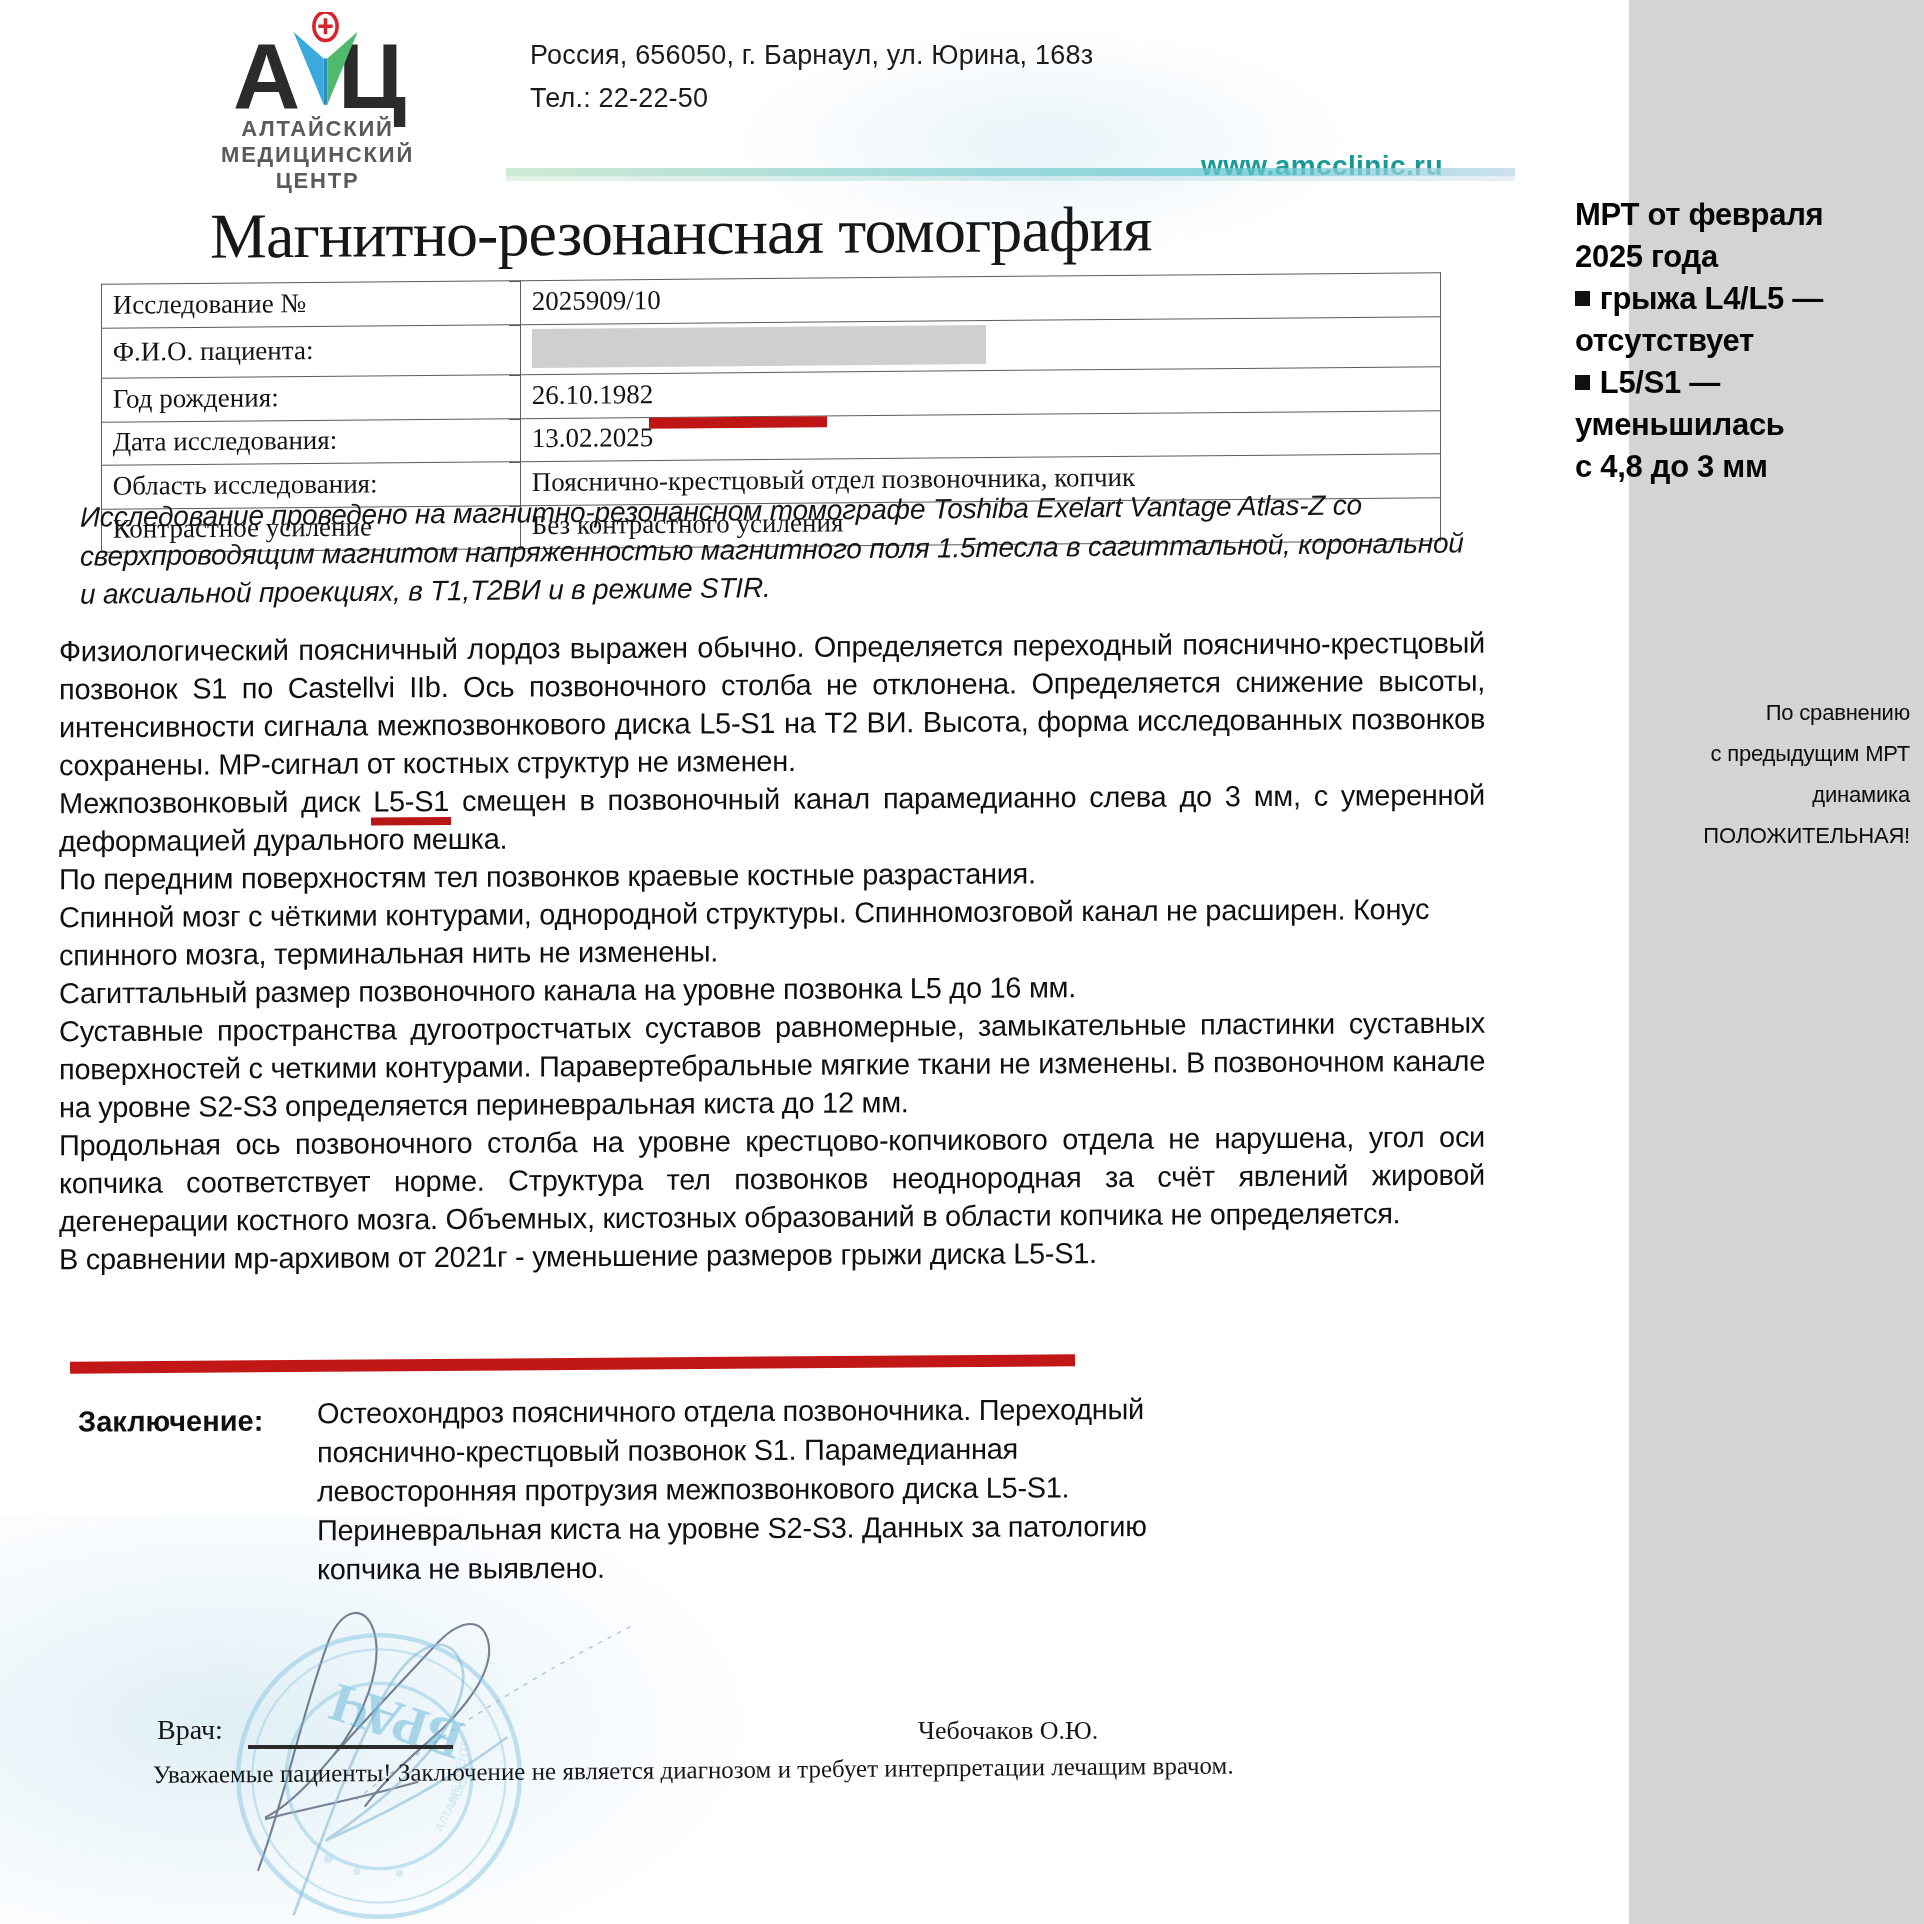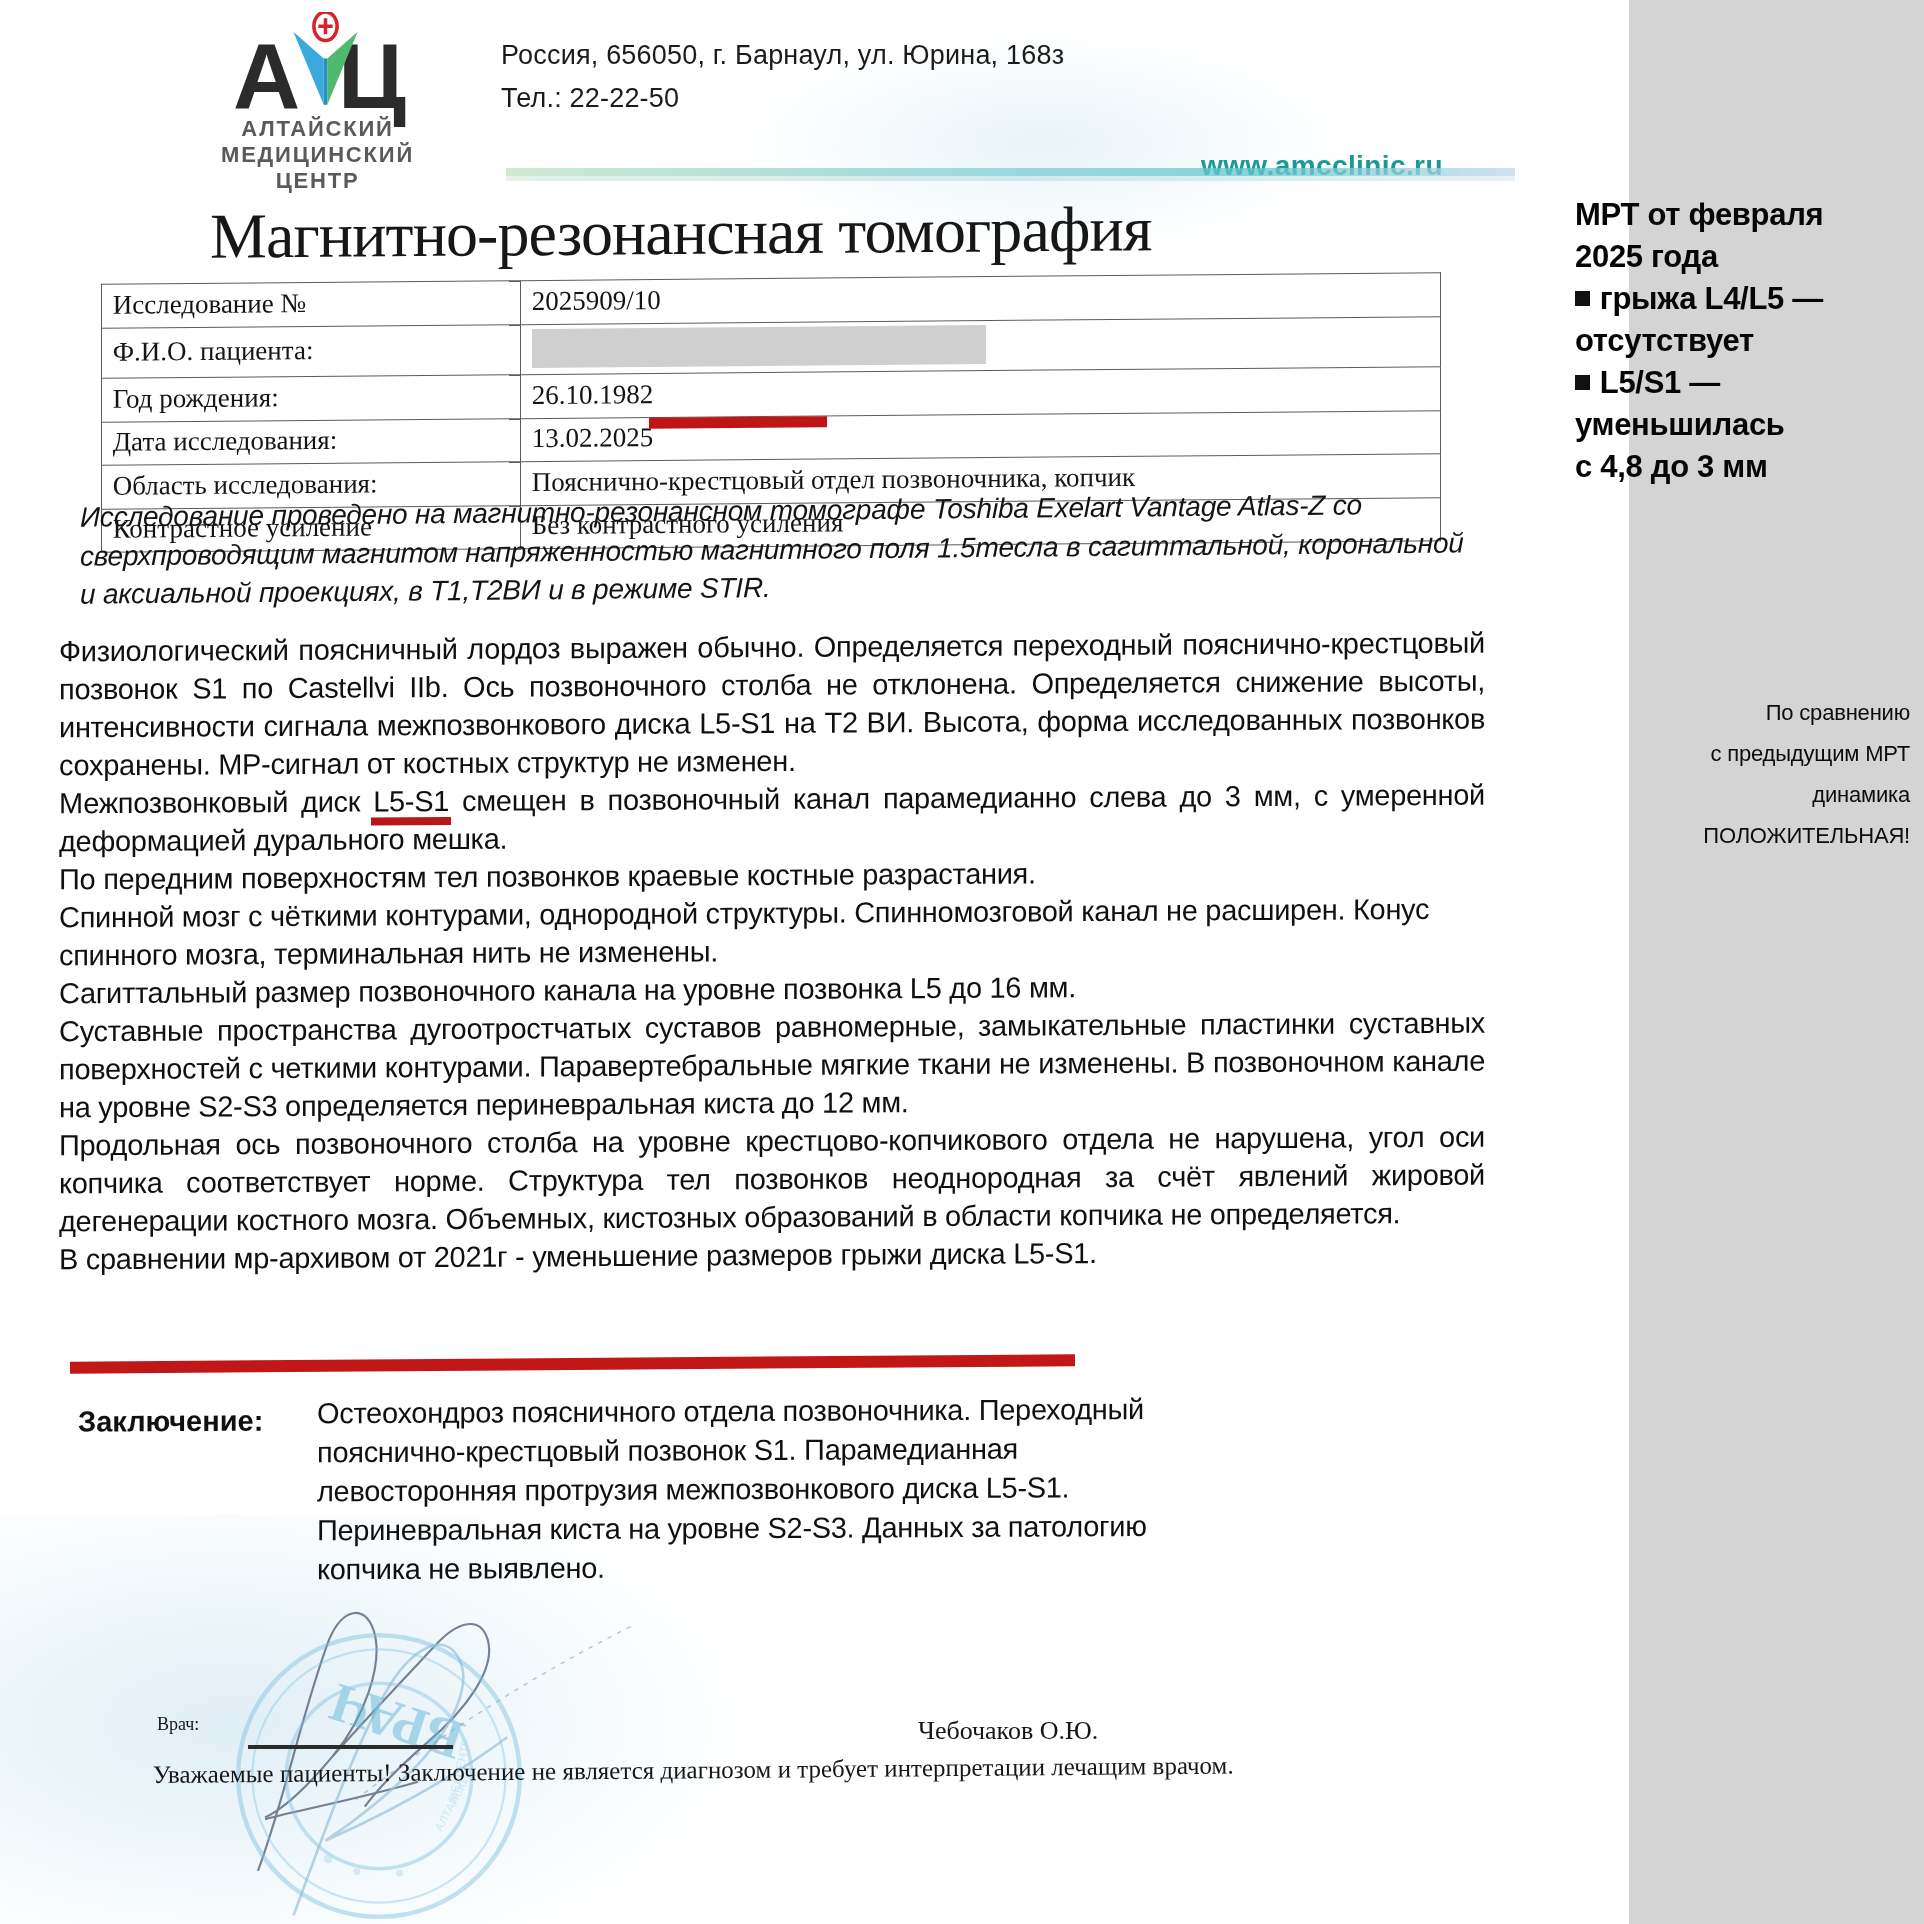--- a/index.html
+++ b/index.html
@@ -90,21 +90,21 @@
     position: absolute; left: 55px; top: 7.1px; width: 75px; height: 100px;
   }
   #logo-name {
     font-size: 22px; font-weight: 700; letter-spacing: 1.8px;
     color: #5a5a5a; line-height: 1.18; margin-top: 3.6px;
     font-family: "Liberation Sans", sans-serif;
   }
 
   #contact-block {
     position: absolute;
-    left: 501px; top: 34px;
+    left: 530px; top: 34px;
     font-size: 27px; line-height: 1.58; color: #1b1b1b;
     font-family: "Liberation Sans", sans-serif;
     letter-spacing: 0.2px;
   }
   #site-url {
     position: absolute;
     left: 1201px; top: 150px;
     font-size: 28px; font-weight: 700; color: #199a96;
     letter-spacing: 0.4px;
   }
@@ -241,21 +241,21 @@
     font-family: "Liberation Sans", sans-serif;
     letter-spacing: -0.3px;
   }
   #concl-body p { margin: 0; }
 
   
   #sig-area { position: absolute; left: 0; top: 1604px; width: 1515px; height: 321px; }
   #sig-doctor-label {
     position: absolute; left: 157px; top: 110px;
     font-family: "Liberation Serif", serif;
-    font-size: 18px; color: #161616;
+    font-size: 28px; color: #161616;
   }
   #sig-line {
     position: absolute; left: 248px; top: 141px;
     width: 205px; height: 3.6px; background: #2b2b2b;
   }
   #sig-name {
     position: absolute; left: 918px; top: 112px;
     font-family: "Liberation Serif", serif;
     font-size: 26px; color: #161616;
   }

